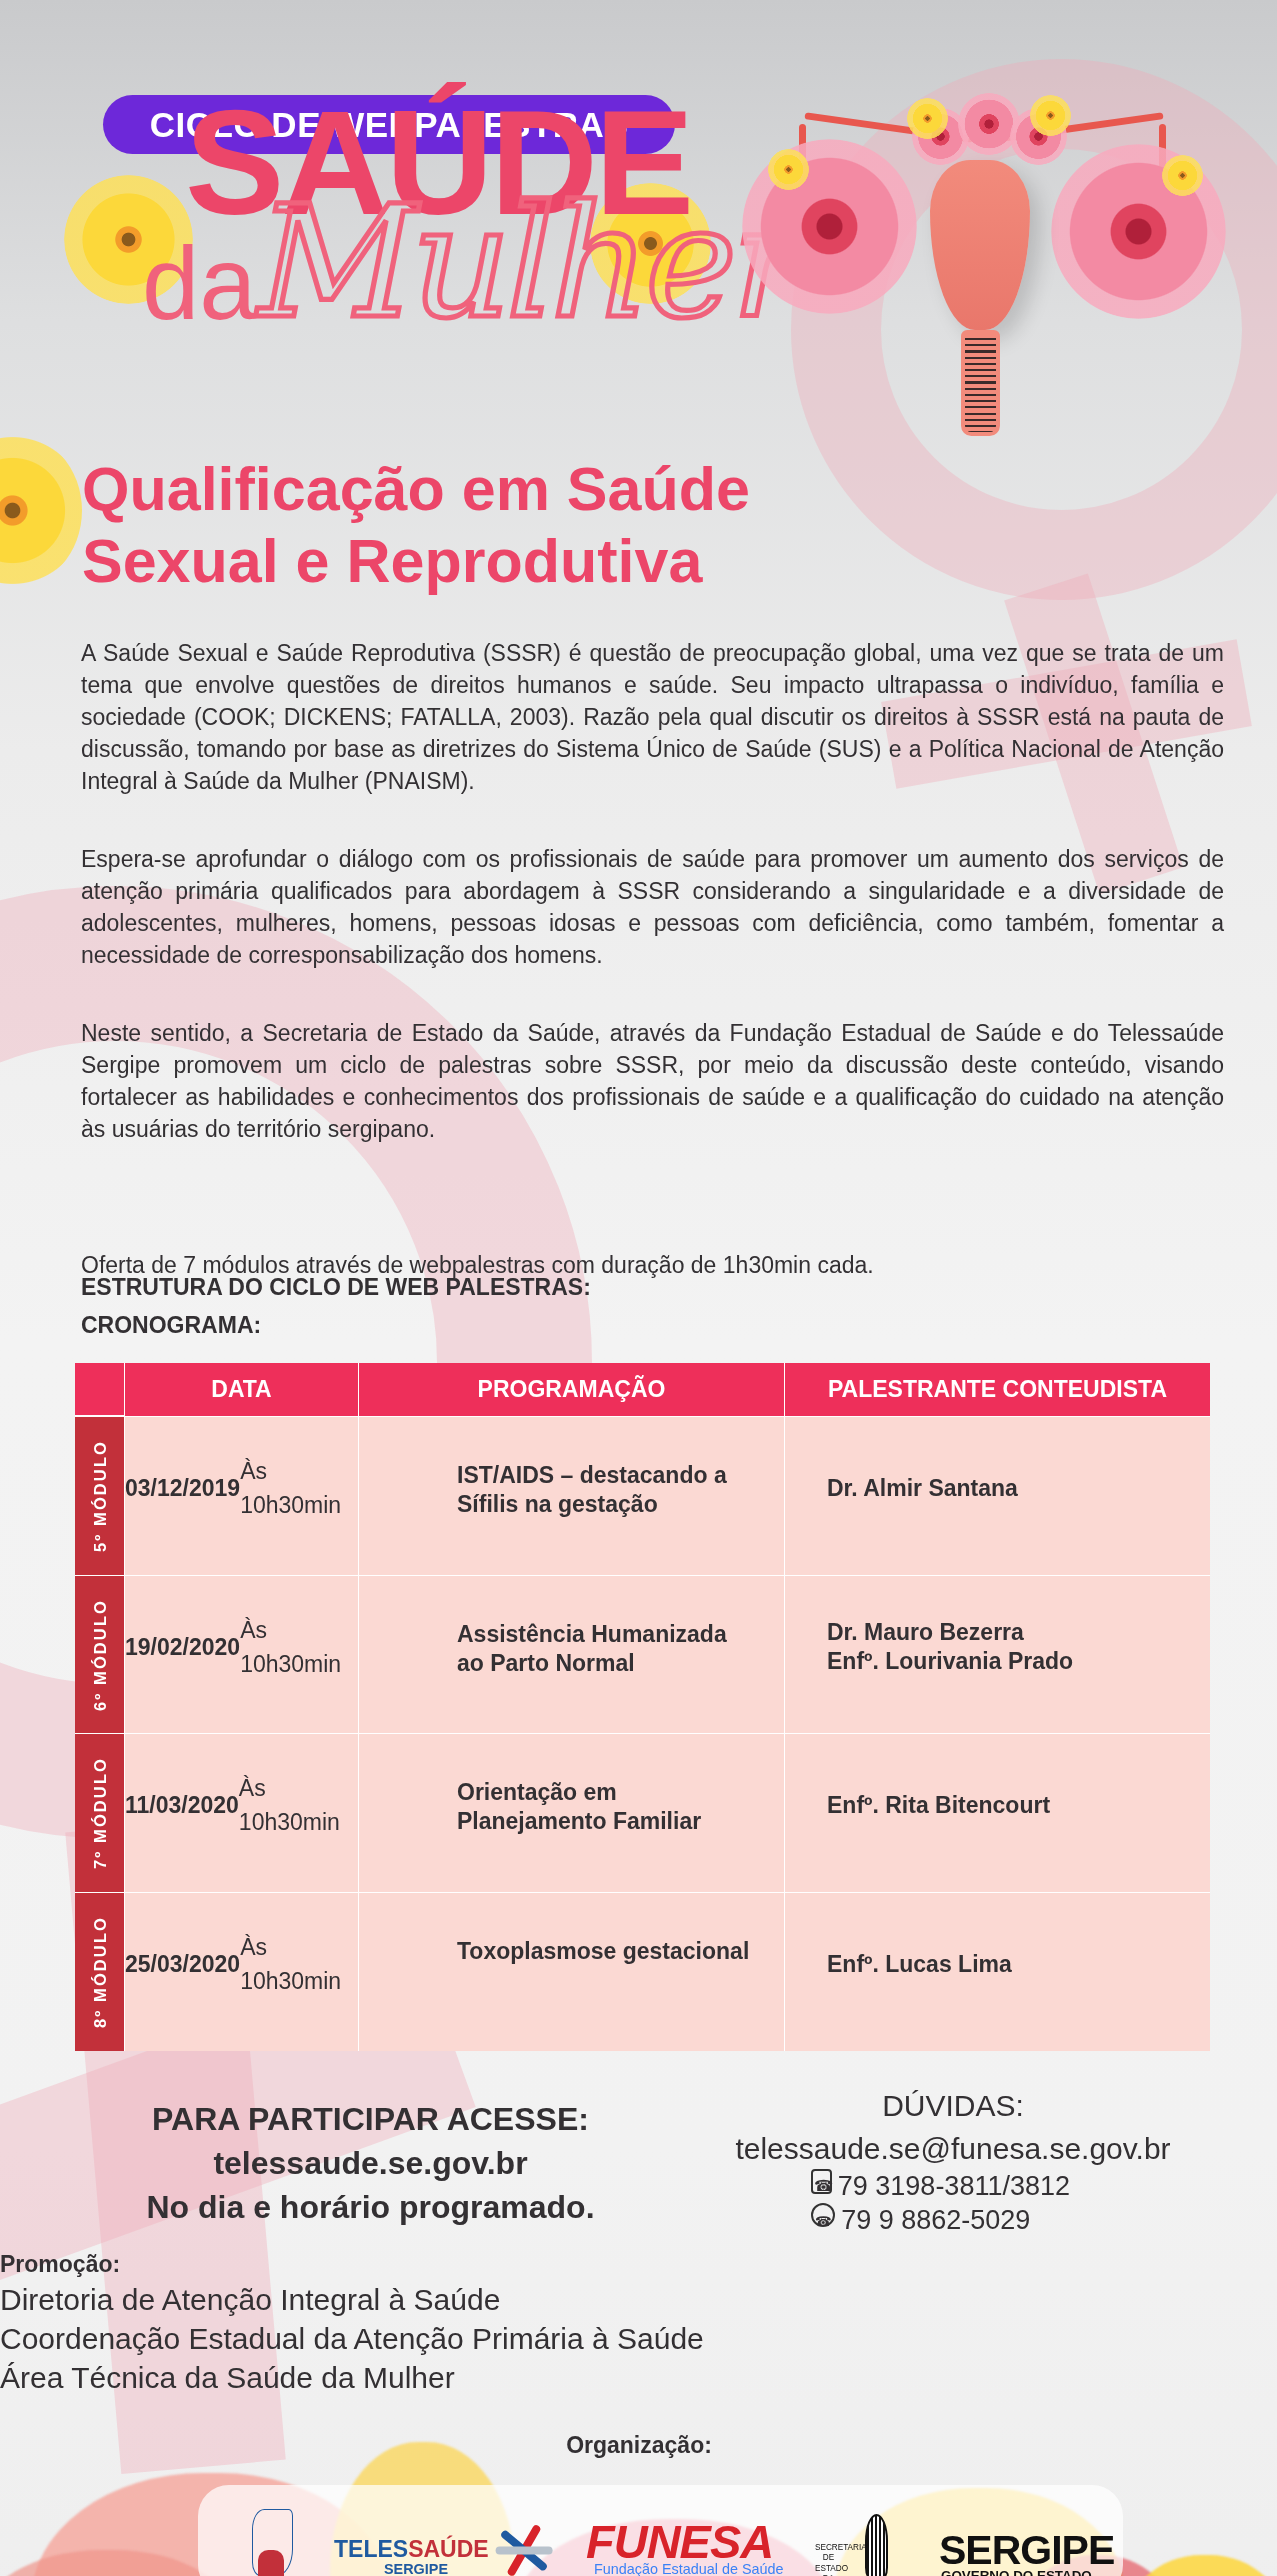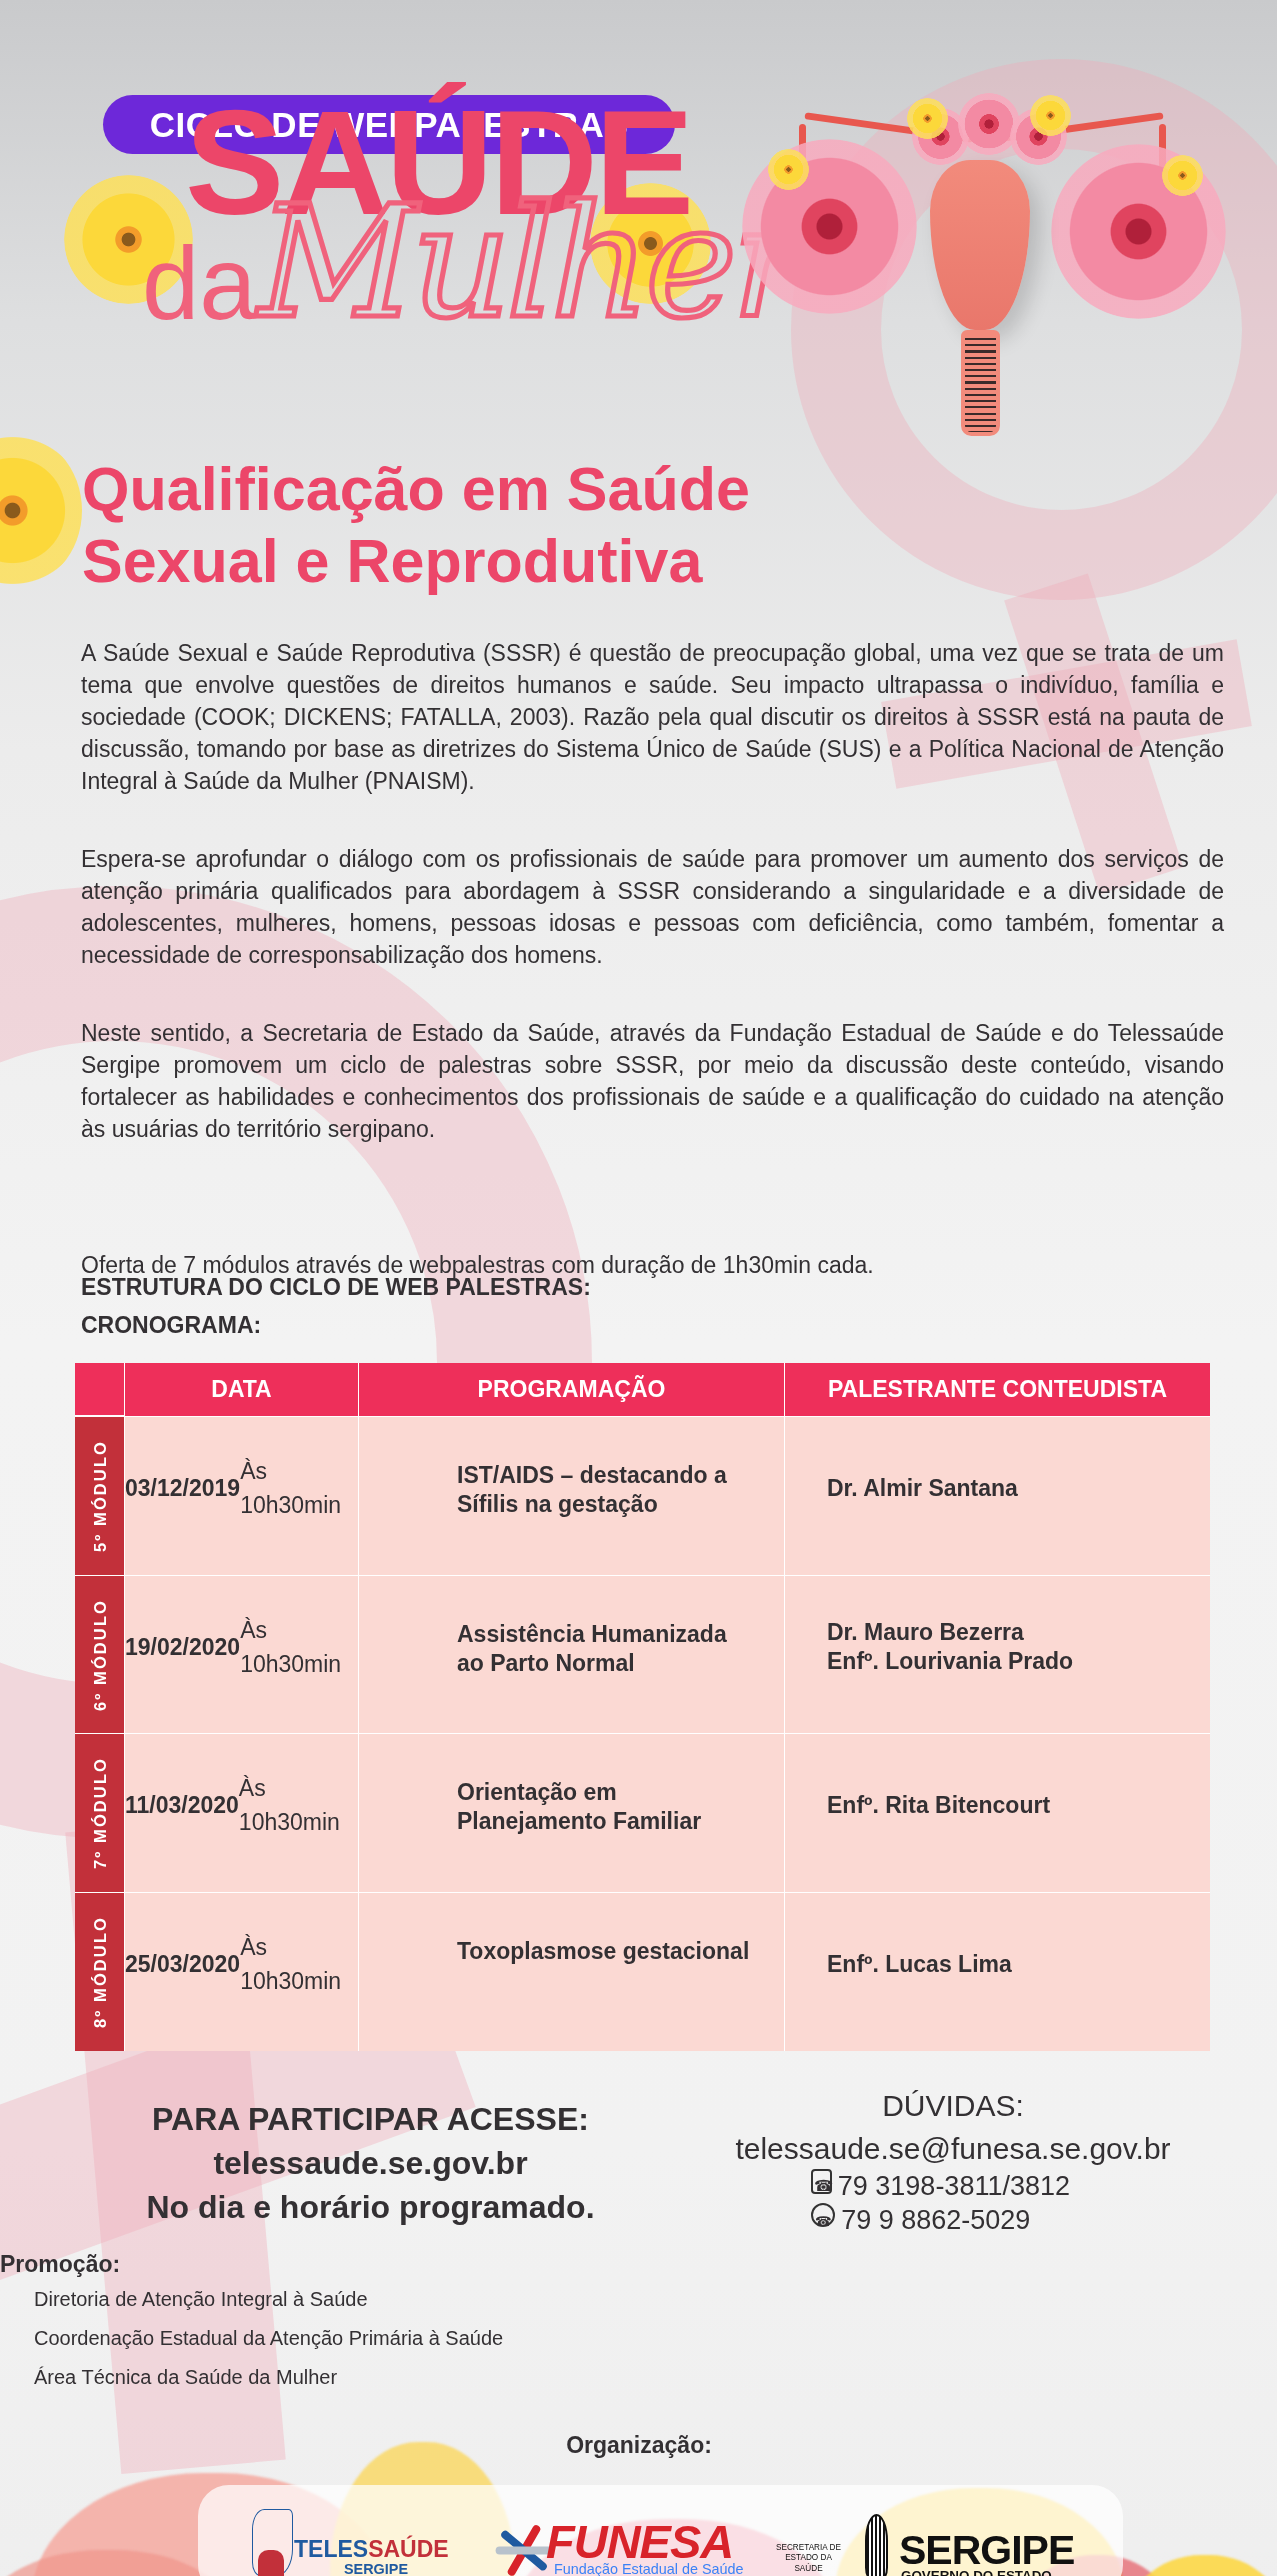--- a/index.html
+++ b/index.html
@@ -148,34 +148,34 @@
   .wa-icon {
     display: inline-block; width: 24px; height: 24px; border: 2.6px solid #333; border-radius: 50%; position: relative;
   }
   .wa-icon::after { content: "\260E"; position: absolute; left: 2.1px; top: 0px; font-size: 13.4px; }
 
   .promo {
     position: absolute; left: 0; top: 2249px; width: 1272px; text-align: left;
     font-family: "Liberation Sans", sans-serif; color: #333033;
   }
   .promo .h { font-weight: 700; font-size: 23px; line-height: 31px; }
-  .promo .l { font-size: 20px; line-height: 39px; padding-left: 34px; }
+  .promo .l { font-size: 30px; line-height: 39px; }
   .org-h {
     position: absolute; left: 0; top: 2432px; width: 1278px; text-align: center;
     font-family: "Liberation Sans", sans-serif; font-weight: 700; font-size: 23px; color: #333033;
   }
 
   
   .bfl { position: absolute; border-radius: 50% 50% 45% 55%; filter: blur(1px); }
 
   .logo-box {
     position: absolute; left: 198px; top: 2485px; width: 925px; height: 111px;
     background: rgba(255,255,255,0.72); border-radius: 31px;
   }
-  .logo { position: absolute; font-family: "Liberation Sans", sans-serif; font-weight: 700; }
+  .logo { position: absolute; font-family: "Liberation Sans", sans-serif; font-weight: 700; padding-left: 40px; }
   .ts-teles { color: #1f5aa0; font-size: 23px; }
   .ts-saude { color: #c2303a; font-size: 23px; }
   .ts-sub { color: #1f5aa0; font-size: 14.4px; }
   .fun-main { color: #d8232a; font-size: 47px; font-style: italic; letter-spacing: -1px; }
   .fun-sub { color: #3b82f6; font-size: 14.4px; font-weight: 400; }
   .ses-small { color: #111; font-size: 8.2px; font-weight: 400; line-height: 10.3px; text-align: center; }
   .se-main { color: #111; font-size: 41px; letter-spacing: -1px; }
   .se-sub { color: #111; font-size: 13.4px; }
 </style>
 </head>

